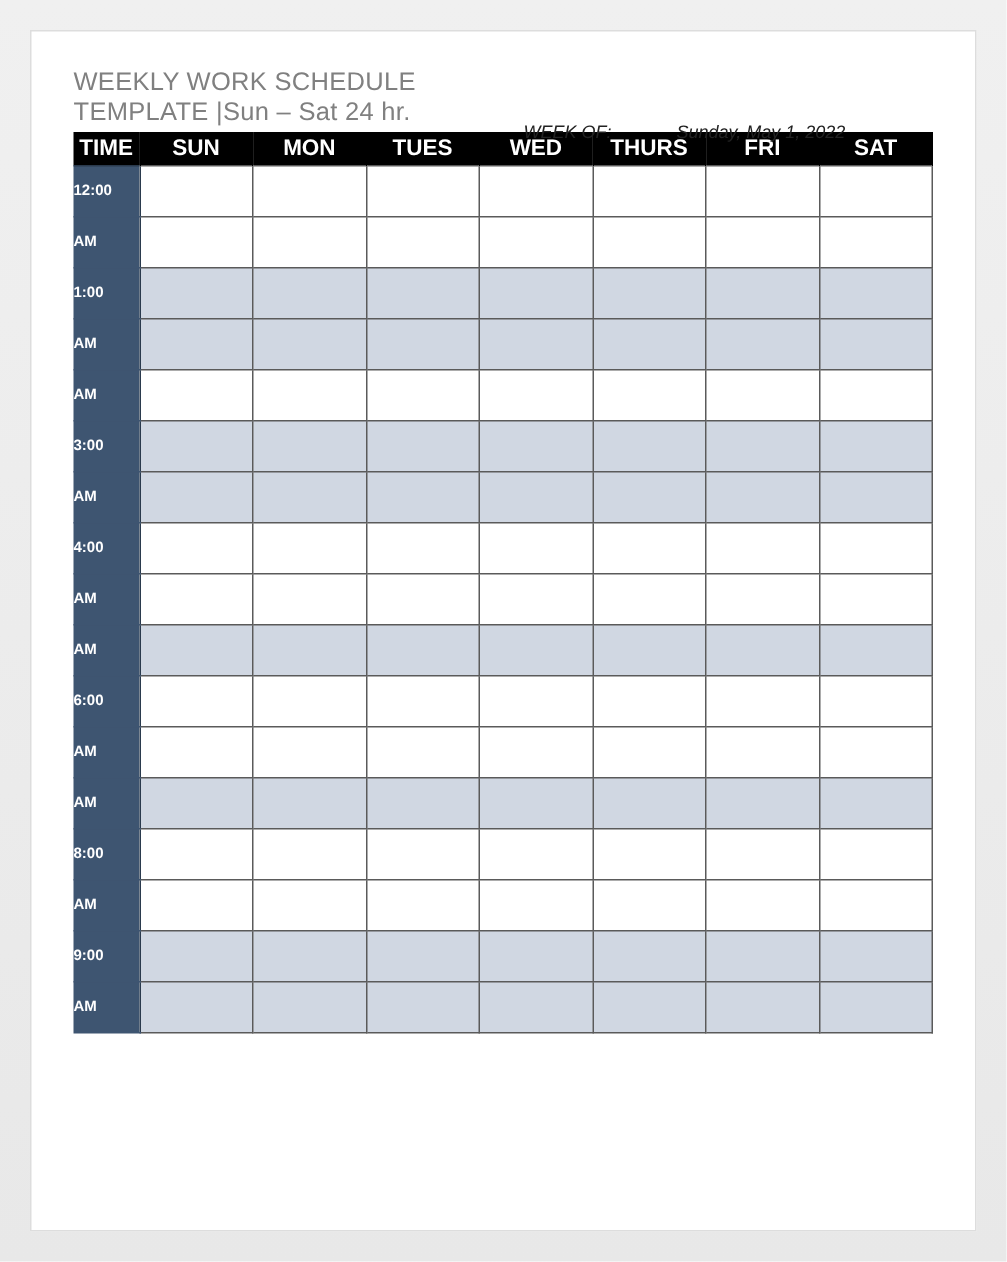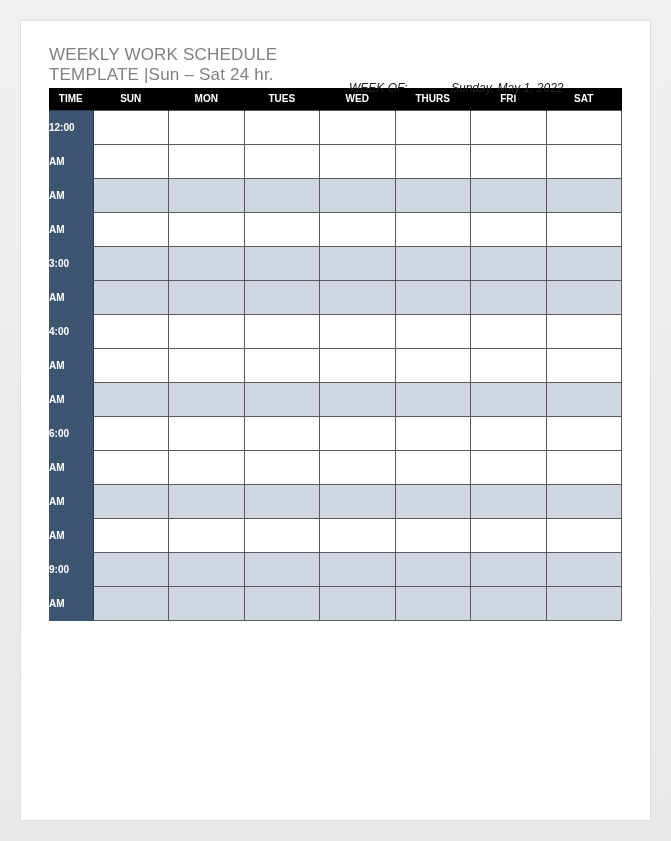--- a/index.html
+++ b/index.html
@@ -45,21 +45,21 @@
   }
   table.schedule {
     border-collapse: collapse;
     width: 100%;
     table-layout: fixed;
     margin-top: 4px;
   }
   table.schedule th {
     background: #000000;
     color: #ffffff;
-    font-size: 10px;
+    font-size: 15px;
     font-weight: bold;
     text-align: center;
     height: 22px;
     border-right: 1px solid #000;
     padding: 0;
   }
   table.schedule th.time-h {
     width: 44px;
     background: #000;
   }
@@ -143,20 +143,30 @@
         <tr>
           <td class="time-cell">AM</td>
           <td class="slot white"></td>
           <td class="slot white"></td>
           <td class="slot white"></td>
           <td class="slot white"></td>
           <td class="slot white"></td>
           <td class="slot white"></td>
           <td class="slot white"></td>
         </tr>
+        <tr class="group-start">
+          <td class="time-cell">1:00</td>
+          <td class="slot shade"></td>
+          <td class="slot shade"></td>
+          <td class="slot shade"></td>
+          <td class="slot shade"></td>
+          <td class="slot shade"></td>
+          <td class="slot shade"></td>
+          <td class="slot shade"></td>
+        </tr>
         <tr>
           <td class="time-cell">AM</td>
           <td class="slot shade"></td>
           <td class="slot shade"></td>
           <td class="slot shade"></td>
           <td class="slot shade"></td>
           <td class="slot shade"></td>
           <td class="slot shade"></td>
           <td class="slot shade"></td>
         </tr>
@@ -242,20 +252,30 @@
         </tr>
         <tr>
           <td class="time-cell">AM</td>
           <td class="slot shade"></td>
           <td class="slot shade"></td>
           <td class="slot shade"></td>
           <td class="slot shade"></td>
           <td class="slot shade"></td>
           <td class="slot shade"></td>
           <td class="slot shade"></td>
+        </tr>
+        <tr class="group-start">
+          <td class="time-cell">8:00</td>
+          <td class="slot white"></td>
+          <td class="slot white"></td>
+          <td class="slot white"></td>
+          <td class="slot white"></td>
+          <td class="slot white"></td>
+          <td class="slot white"></td>
+          <td class="slot white"></td>
         </tr>
         <tr>
           <td class="time-cell">AM</td>
           <td class="slot white"></td>
           <td class="slot white"></td>
           <td class="slot white"></td>
           <td class="slot white"></td>
           <td class="slot white"></td>
           <td class="slot white"></td>
           <td class="slot white"></td>

